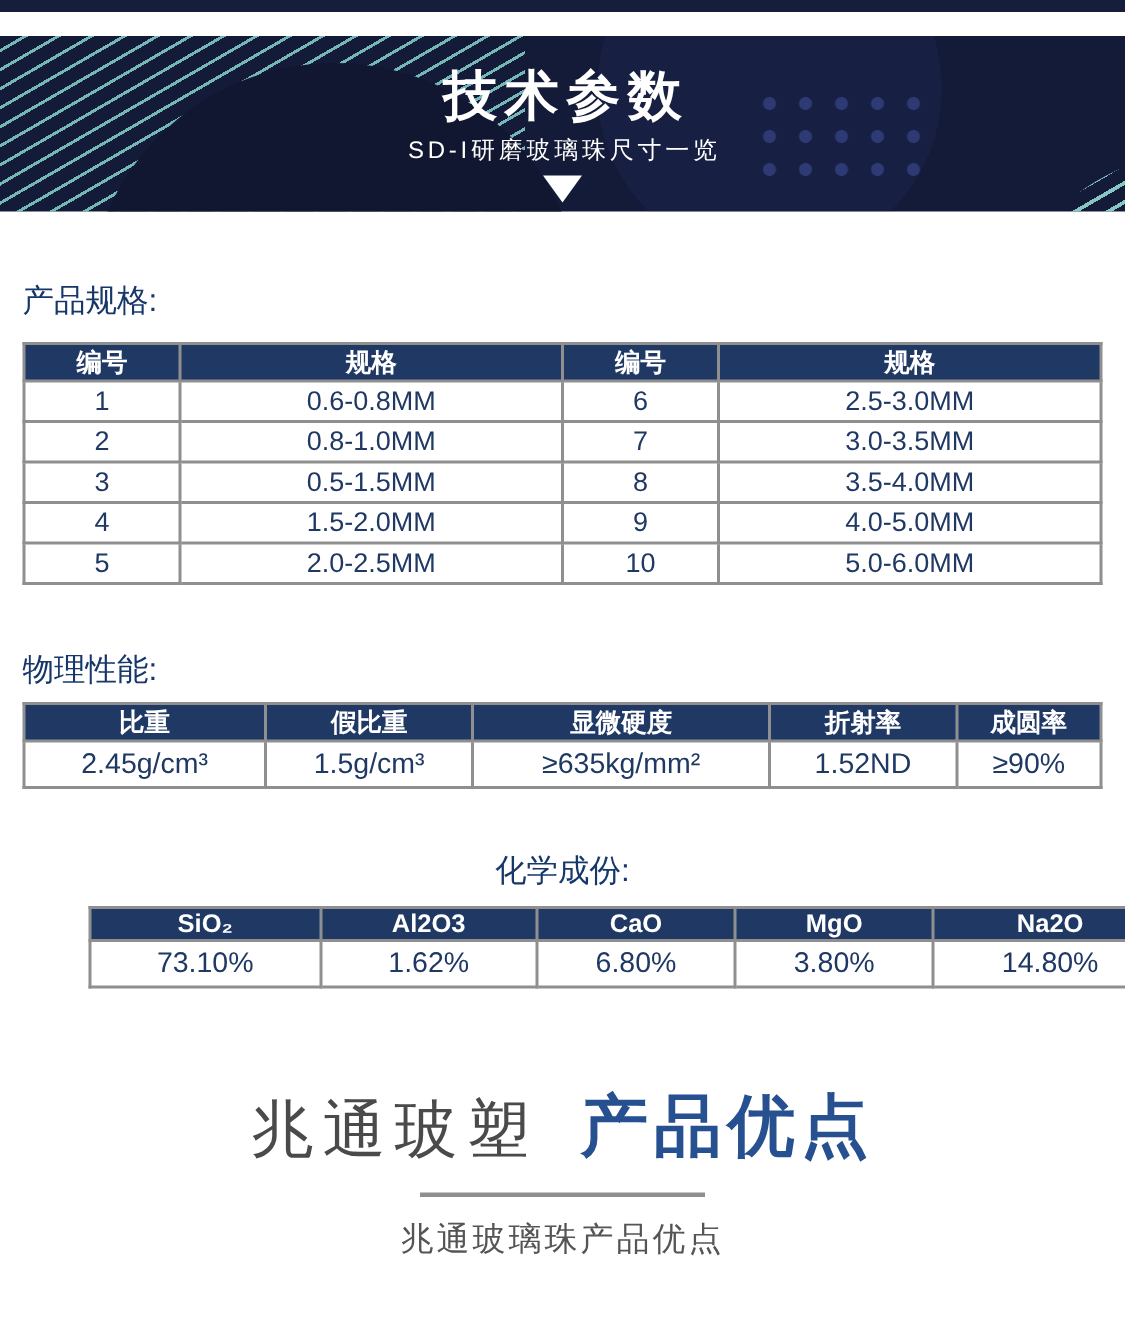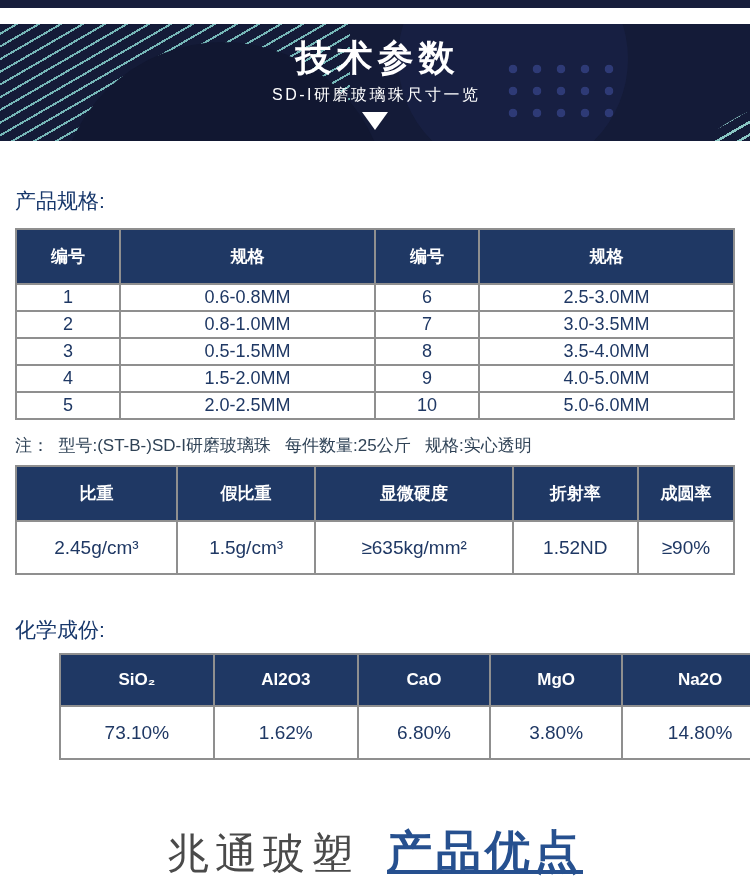--- a/index.html
+++ b/index.html
@@ -31,70 +31,70 @@
     position:absolute; left:501px; top:34px; width:121px; height:67px;
     background-image:radial-gradient(circle, #2e3a76 4px, rgba(0,0,0,0) 4.6px);
     background-size:24px 22px;
   }
   .stripes-circle {
     position:absolute; left:655px; top:75px; width:310px; height:310px; border-radius:50%;
     background:repeating-linear-gradient(150deg, rgba(150,216,210,0.9) 0 2.5px, rgba(0,0,0,0) 2.5px 11px);
   }
   .banner-inner {
     position:relative; z-index:2; height:100%;
-    display:flex; flex-direction:column; align-items:center; padding-top:14px;
+    display:flex; flex-direction:column; align-items:center; padding-top:14px;justify-content:center;
   }
   .banner-title {
     color:#ffffff; font-size:36px; font-weight:bold; letter-spacing:5px;
     line-height:1.1; text-indent:5px;
   }
   .banner-subtitle {
     color:#ffffff; font-size:16px; letter-spacing:2.5px; margin-top:7px; text-indent:2.5px;
   }
   .triangle-down {
     margin-top:6px; width:0; height:0;
     border-left:13px solid transparent; border-right:13px solid transparent;
     border-top:18px solid #ffffff;
   }
   
   .content { padding:0 15px; }
   .section-heading {
     color:#17376b; font-size:21px; font-weight:normal; line-height:26px;
   }
   .h-specs    { margin-top:47px; }
   .h-physical { margin-top:44px; }
-  .h-chemical { margin-top:42px; }
+  .h-chemical { margin-top:42px;text-align:center; }
   table {
     width:100%; border-collapse:collapse; table-layout:fixed;
     margin-top:14px;
   }
   .t-physical { margin-top:8px; }
   .t-chemical { margin-top:10px;margin-left:44px; }
   th {
     background:#1f3864; color:#ffffff; font-size:17px; font-weight:bold;
-    border:2px solid #8f8f8f; padding:15px 0; text-align:center;
+    border:2px solid #8f8f8f; padding:0 0; text-align:center;
   }
   td {
     color:#1f3864; font-size:18px; text-align:center;
     border:2px solid #8f8f8f; padding:1px 0; line-height:23px;
   }
-  .t-physical td, .t-chemical td { font-size:19px; padding:14px 0; }
+  .t-physical td, .t-chemical td { font-size:19px; padding:3px 0; }
   .note {
     margin-top:14px; color:#2f4256; font-size:17px; white-space:pre-wrap;
   }
   
   .footer { margin-top:62px; text-align:center; }
   .footer-titles {
     display:flex; justify-content:center; align-items:flex-end; gap:28px;
   }
   .footer-brand {
     color:#4a4a4a; font-size:42px; letter-spacing:6px; font-weight:normal;
   }
   .footer-title {
-    color:#26508f; font-size:45px; font-weight:bold; letter-spacing:4px;text-decoration:underline;
+    color:#26508f; font-size:45px; font-weight:bold; letter-spacing:4px;
   }
   .footer-divider {
     width:190px; height:3px; background:#8f8f8f; margin:14px auto 0;
   }
   .footer-subtitle {
     margin-top:13px; color:#555555; font-size:22px; letter-spacing:2px;
   }
 </style>
 </head>
 <body>
@@ -162,22 +162,22 @@
         </tr>
         <tr>
           <td>5</td>
           <td>2.0-2.5MM</td>
           <td>10</td>
           <td>5.0-6.0MM</td>
         </tr>
       </tbody>
     </table>
 
-    <div class="note">注：  型号:(ST-B-)SD-I研磨玻璃珠   每件数量:25公斤   规格:实心透明</div>
-
+
+    <div class="section-heading h-physical">物理性能:</div>
 
     <table class="t-physical">
       <colgroup>
         <col style="width:22.4%">
           <col style="width:19.3%">
           <col style="width:27.5%">
           <col style="width:17.4%">
           <col style="width:13.4%">
       </colgroup>
       <thead>

